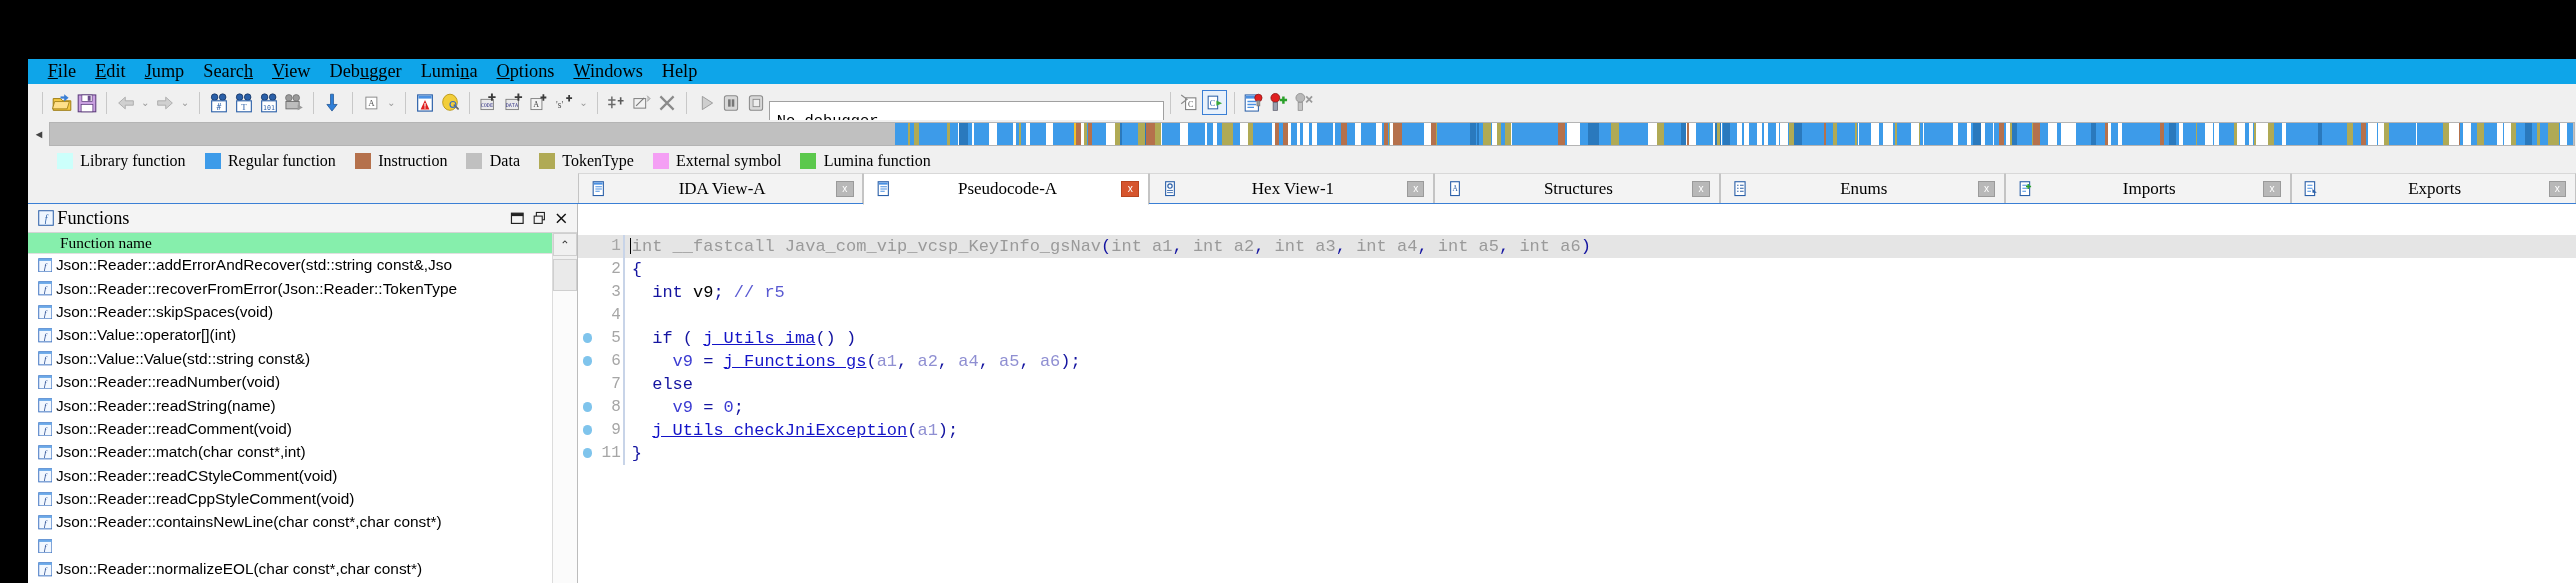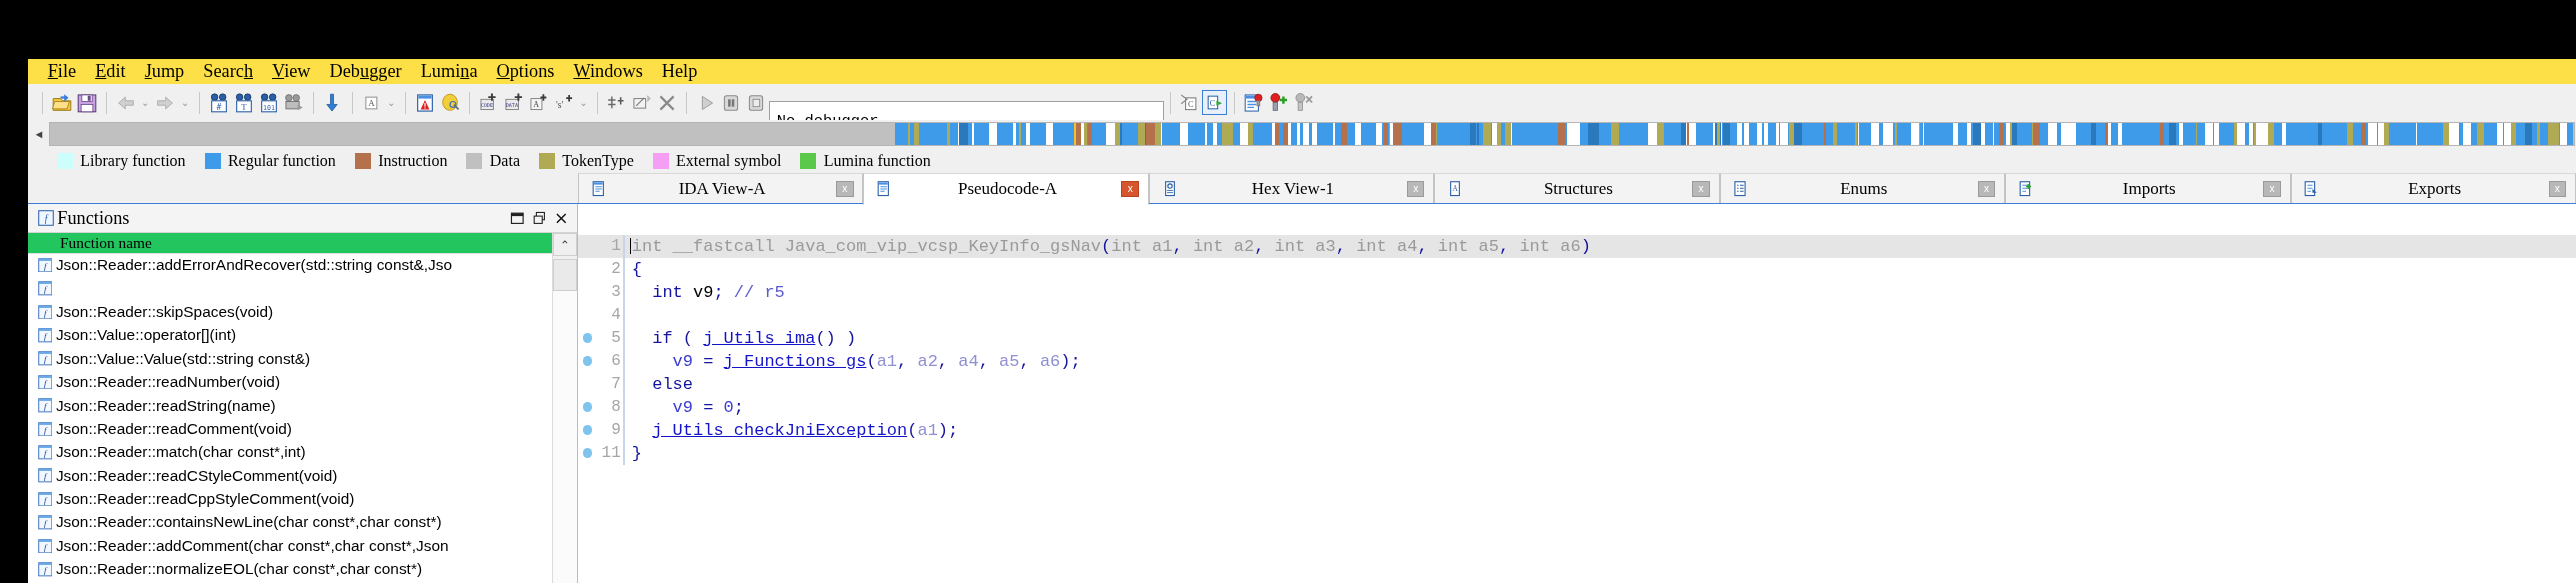--- a/index.html
+++ b/index.html
@@ -14,21 +14,21 @@
     position:absolute; left:28px; top:59px;
     width:2548px; height:525px;
     background:#f0f0f0;
     display:flex; flex-direction:column;
     overflow:hidden;
   }
 
   
   .menubar {
     height:26px; flex:0 0 26px;
-    background:#fde047;
+    background:#0ea5e9;
     display:flex; align-items:center;
     padding-left:10.2px;
     border-bottom:0.7px solid #f0f0f0;
   }
   .menu-item {
     font-family:"Liberation Serif", serif;
     font-size:18.3px; color:#000;
     padding:1.5px 9.5px;
     white-space:nowrap;
     line-height:1;
@@ -162,21 +162,21 @@
     font-size:18.3px; color:#000;
   }
   .fnhdr .hbtn {
     width:22px; height:20.5px; flex:0 0 22px;
     display:flex; align-items:center; justify-content:center;
   }
   .fnlistwrap { flex:1 1 auto; display:flex; min-height:0; background:#fff; }
   .fnlist { flex:1 1 auto; min-width:0; overflow:hidden; background:#fff; }
   .fncolhdr {
     height:20.5px;
-    background:#22c55e;
+    background:#86efac;
     border-bottom:0.7px solid #e0e0e0;
     font-family:"Liberation Serif", serif;
     font-size:15.4px; color:#000;
     padding-left:32px; line-height:20.5px;
     white-space:nowrap;
   }
   .fnrow {
     height:23.4px; display:flex; align-items:center;
     padding-left:5.9px; white-space:nowrap; overflow:hidden;
   }
@@ -821,20 +821,21 @@
                 <span class="fname">Json::Reader::addErrorAndRecover(std::string const&amp;,Jso</span>
               </div>
               <div class="fnrow">
                 <span class="fi">
                   <svg width="14.6" height="14.6" viewBox="0 0 20 20">
                     <rect x="1" y="1" width="18" height="18" fill="#f2f8ff" stroke="#3a6fc0" stroke-width="1.3"></rect>
                     <rect x="1" y="1" width="18" height="3" fill="#6aa8e8"></rect>
                     <text x="10" y="15" font-size="12" text-anchor="middle" fill="#1a3f8a" font-family="serif" font-style="italic">f</text>
                   </svg>
                 </span>
+                <span class="fname">Json::Reader::recoverFromError(Json::Reader::TokenType</span>
               </div>
               <div class="fnrow">
                 <span class="fi">
                   <svg width="14.6" height="14.6" viewBox="0 0 20 20">
                     <rect x="1" y="1" width="18" height="18" fill="#f2f8ff" stroke="#3a6fc0" stroke-width="1.3"></rect>
                     <rect x="1" y="1" width="18" height="3" fill="#6aa8e8"></rect>
                     <text x="10" y="15" font-size="12" text-anchor="middle" fill="#1a3f8a" font-family="serif" font-style="italic">f</text>
                   </svg>
                 </span>
                 <span class="fname">Json::Reader::skipSpaces(void)</span>
@@ -930,21 +931,20 @@
                 <span class="fname">Json::Reader::containsNewLine(char const*,char const*)</span>
               </div>
               <div class="fnrow">
                 <span class="fi">
                   <svg width="14.6" height="14.6" viewBox="0 0 20 20">
                     <rect x="1" y="1" width="18" height="18" fill="#f2f8ff" stroke="#3a6fc0" stroke-width="1.3"></rect>
                     <rect x="1" y="1" width="18" height="3" fill="#6aa8e8"></rect>
                     <text x="10" y="15" font-size="12" text-anchor="middle" fill="#1a3f8a" font-family="serif" font-style="italic">f</text>
                   </svg>
                 </span>
-                <span class="fname">Json::Reader::addComment(char const*,char const*,Json</span>
               </div>
               <div class="fnrow">
                 <span class="fi">
                   <svg width="14.6" height="14.6" viewBox="0 0 20 20">
                     <rect x="1" y="1" width="18" height="18" fill="#f2f8ff" stroke="#3a6fc0" stroke-width="1.3"></rect>
                     <rect x="1" y="1" width="18" height="3" fill="#6aa8e8"></rect>
                     <text x="10" y="15" font-size="12" text-anchor="middle" fill="#1a3f8a" font-family="serif" font-style="italic">f</text>
                   </svg>
                 </span>
                 <span class="fname">Json::Reader::normalizeEOL(char const*,char const*)</span>

